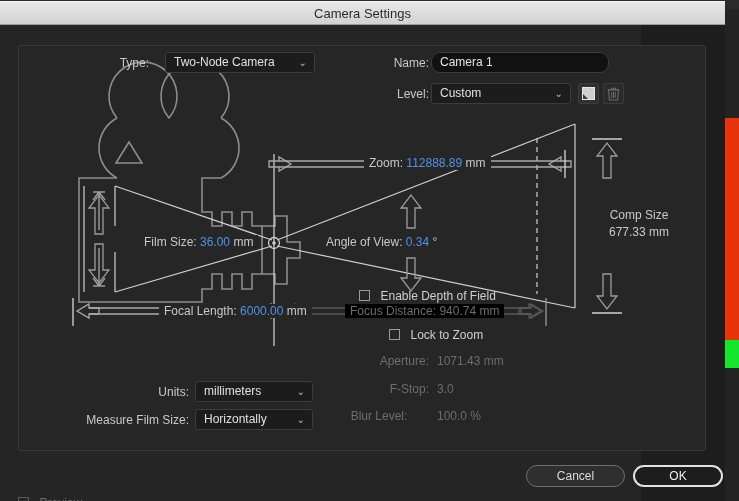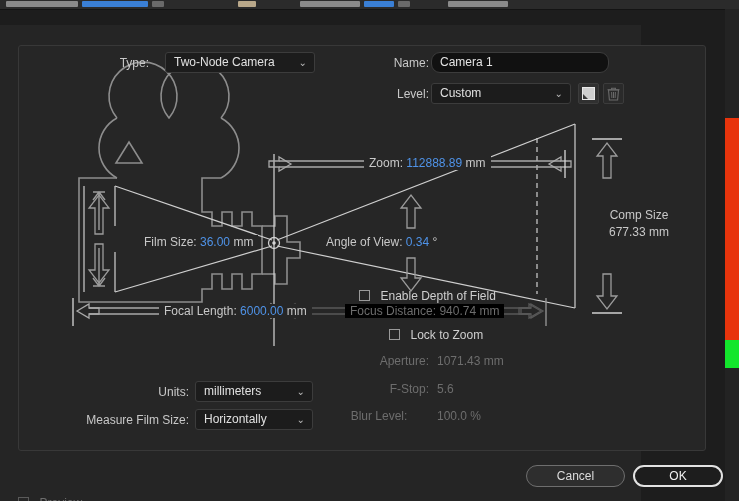--- a/index.html
+++ b/index.html
@@ -200,20 +200,23 @@
   <div class="right-rail" id="rail">
       <div class="rail-band" style="top: 0px; height: 109px; background: rgb(35, 35, 35);"></div>
       <div class="rail-band" style="top: 109px; height: 222px; background: rgb(232, 52, 12);"></div>
       <div class="rail-band" style="top: 331px; height: 28px; background: rgb(19, 230, 44);"></div>
       <div class="rail-band" style="top: 359px; height: 133px; background: rgb(35, 35, 35);"></div>
     </div>
 </div>
 
 <div id="dialog">
 
+  <div class="titlebar">
+    <div class="titlebar-text">Camera Settings</div>
+  </div>
 
   <div class="dialog-body">
 
     <div class="panel">
 
       <svg id="diagram" viewBox="0 0 688 406" width="688" height="406">
         <g fill="none" stroke="#8d8d8d" stroke-width="1.6">
 
           <path d="M98 72 A34 34 0 1 1 150 72 A34 34 0 1 1 202 72"></path>
           <path d="M98 72 A34 34 0 0 0 98 132"></path>
@@ -373,21 +376,21 @@
 
       <div class="cbrow" style="left:370px; top:279px;">
         <span class="cbox"></span>
         <span class="cbtext">Lock to Zoom</span>
       </div>
 
       <div class="lbl right dim" style="left:310px; top:308px; width:100px;">Aperture:</div>
       <div class="lbl dim" style="left:418px; top:308px;">1071.43 mm</div>
 
       <div class="lbl right dim" style="left:310px; top:336px; width:100px;">F-Stop:</div>
-      <div class="lbl dim" style="left:418px; top:336px;">5.6</div>
+      <div class="lbl dim" style="left:418px; top:336px;">3.0</div>
 
       <div class="lbl right dim" style="left:310px; top:363px; width:100px;text-align:center;">Blur Level:</div>
       <div class="lbl dim" style="left:418px; top:363px;">100.0 %</div>
 
       <div class="lbl right" style="left:60px; top:339px; width:110px;">Units:</div>
       <div class="select" style="left:176px; top:335px; width:118px;">
         <span>millimeters</span>
         <span class="chev">⌄</span>
       </div>
 

